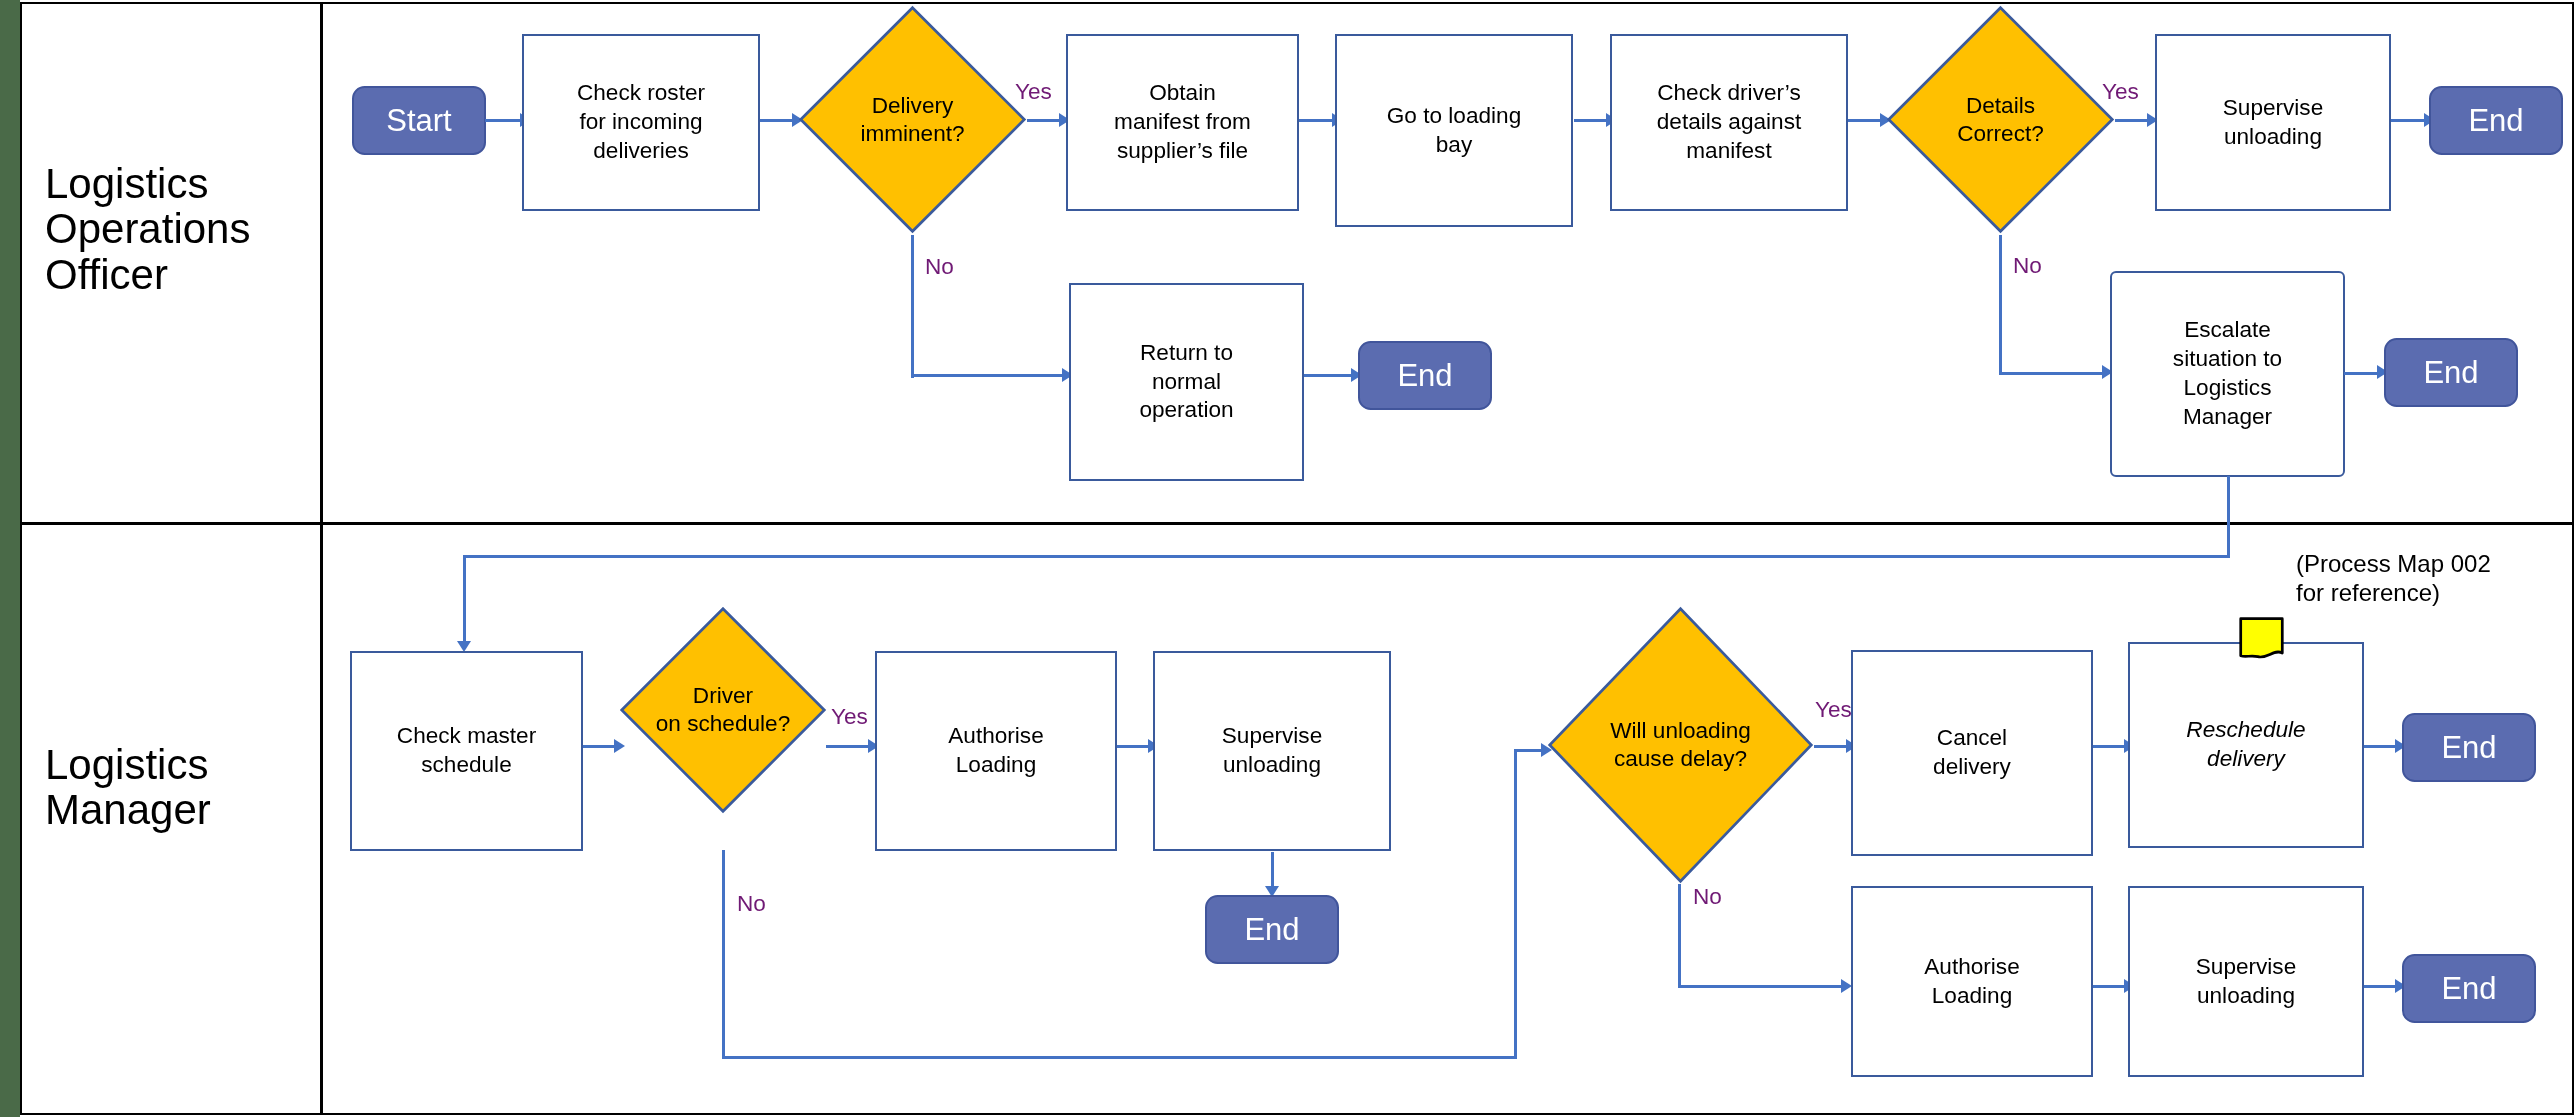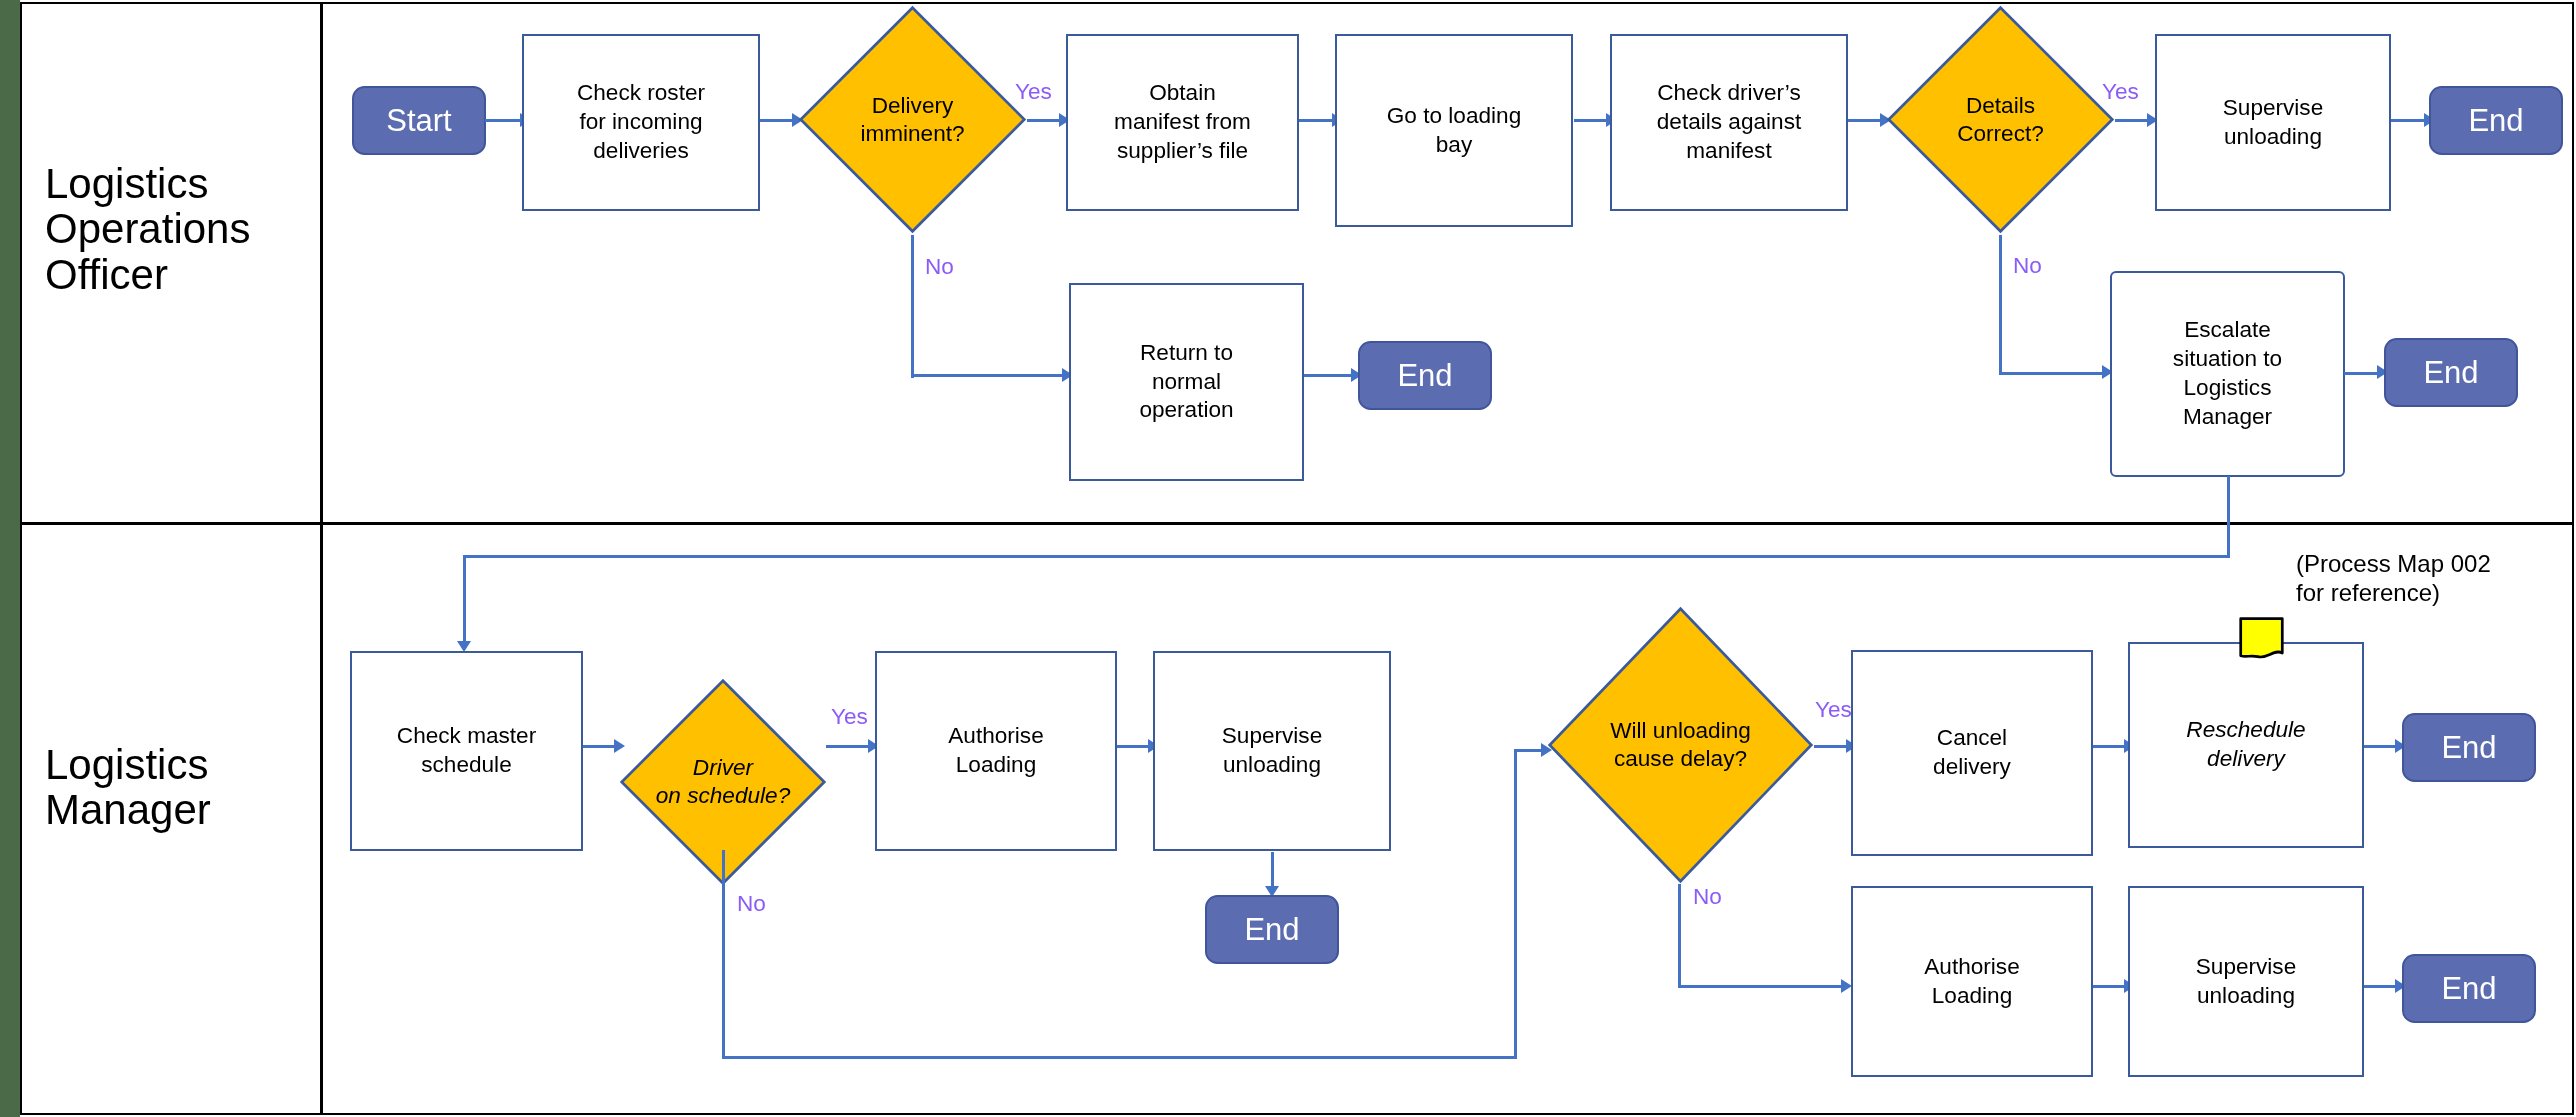--- a/index.html
+++ b/index.html
@@ -31,21 +31,21 @@
                     font-size:22.6px;line-height:1.25;color:#000000;white-space:pre-line;z-index:2;}
 
   
   .hline{position:absolute;background:#4472c4;height:2.7px;}
   .vline{position:absolute;background:#4472c4;width:2.7px;}
   .arrow-r{position:absolute;width:0;height:0;border-top:7.2px solid transparent;
            border-bottom:7.2px solid transparent;border-left:11.7px solid #4472c4;}
   .arrow-d{position:absolute;width:0;height:0;border-left:7.2px solid transparent;
            border-right:7.2px solid transparent;border-top:11.7px solid #4472c4;}
 
-  .edge-label{position:absolute;font-size:22.6px;color:#8b5cf6;}
+  .edge-label{position:absolute;font-size:22.6px;color:#701a75;}
   .note-text{position:absolute;font-size:24px;line-height:1.22;color:#000000;white-space:pre-line;}
   .sticky{position:absolute;}
 </style>
 </head>
 <body>
 
 <div id="canvas">
 
   <div class="accent-strip"></div>
 
@@ -144,21 +144,21 @@
   <div class="vline" style="left:2227px;top:476px;height:81px;"></div>
   <div class="hline" style="left:463px;top:555px;width:1767px;"></div>
   <div class="vline" style="left:463px;top:555px;height:90px;"></div>
   <div class="arrow-d" style="left:457px;top:641px;"></div>
 
   <div class="process" style="left:350px;top:651px;width:233px;height:200px;">Check master
 schedule</div>
   <div class="hline" style="left:583px;top:745px;width:36px;"></div>
   <div class="arrow-r" style="left:614px;top:739px;"></div>
 
-  <div class="decision" style="left:619px;top:678px;width:208px;height:208px;font-style:italic;">
+  <div class="decision" style="left:619px;top:606px;width:208px;height:208px;">
     <svg width="208" height="208" viewBox="0 0 230 230">
       <polygon points="115,3 227,115 115,227 3,115" fill="#ffc000" stroke="#3a5a9c" stroke-width="3"></polygon>
     </svg>
     <div class="dlabel">Driver
 on schedule?</div>
   </div>
   <div class="hline" style="left:826px;top:745px;width:47px;"></div>
   <div class="arrow-r" style="left:868px;top:739px;"></div>
   <div class="edge-label" style="left:831px;top:704px;">Yes</div>
 

